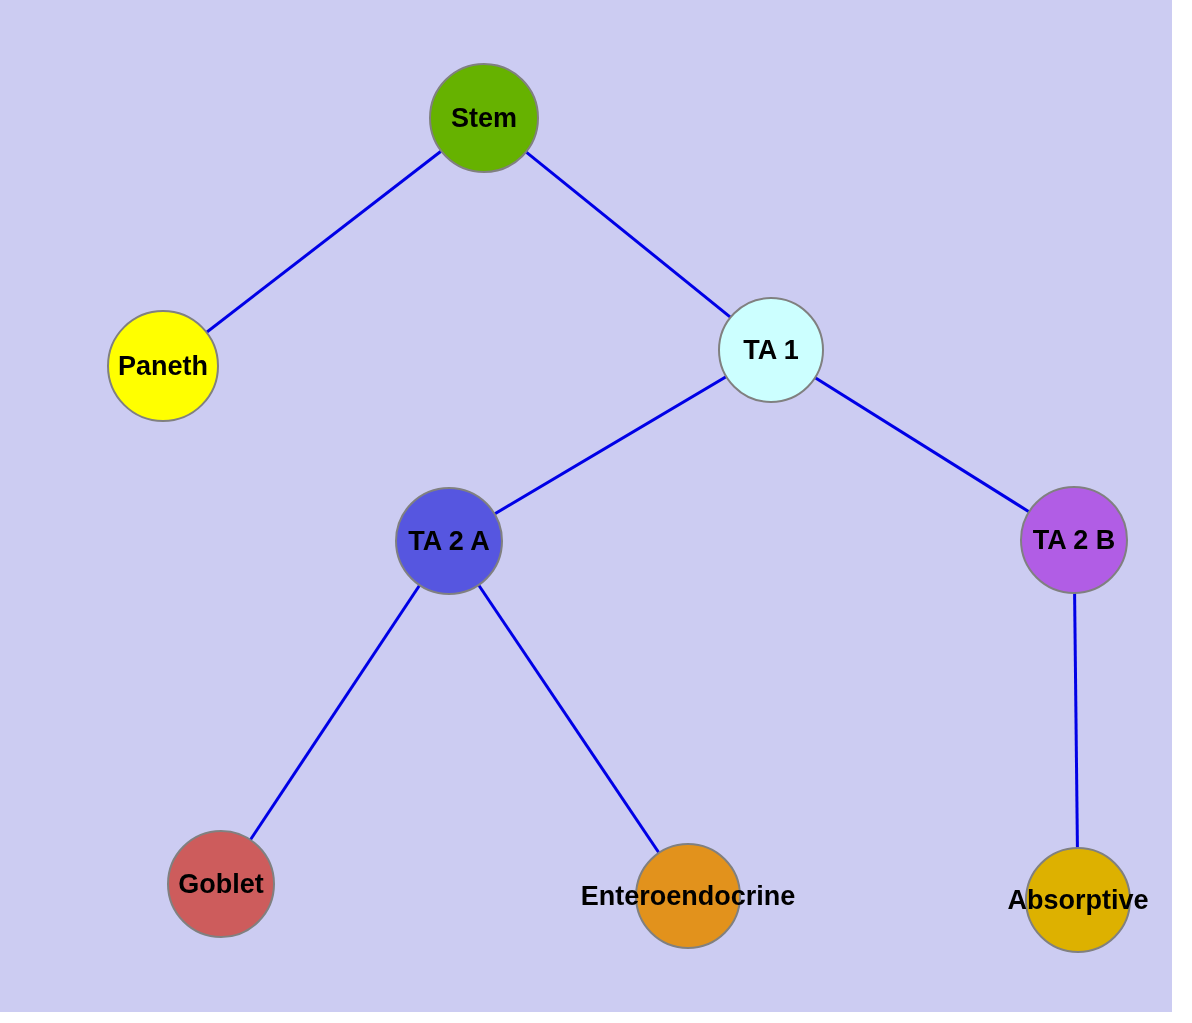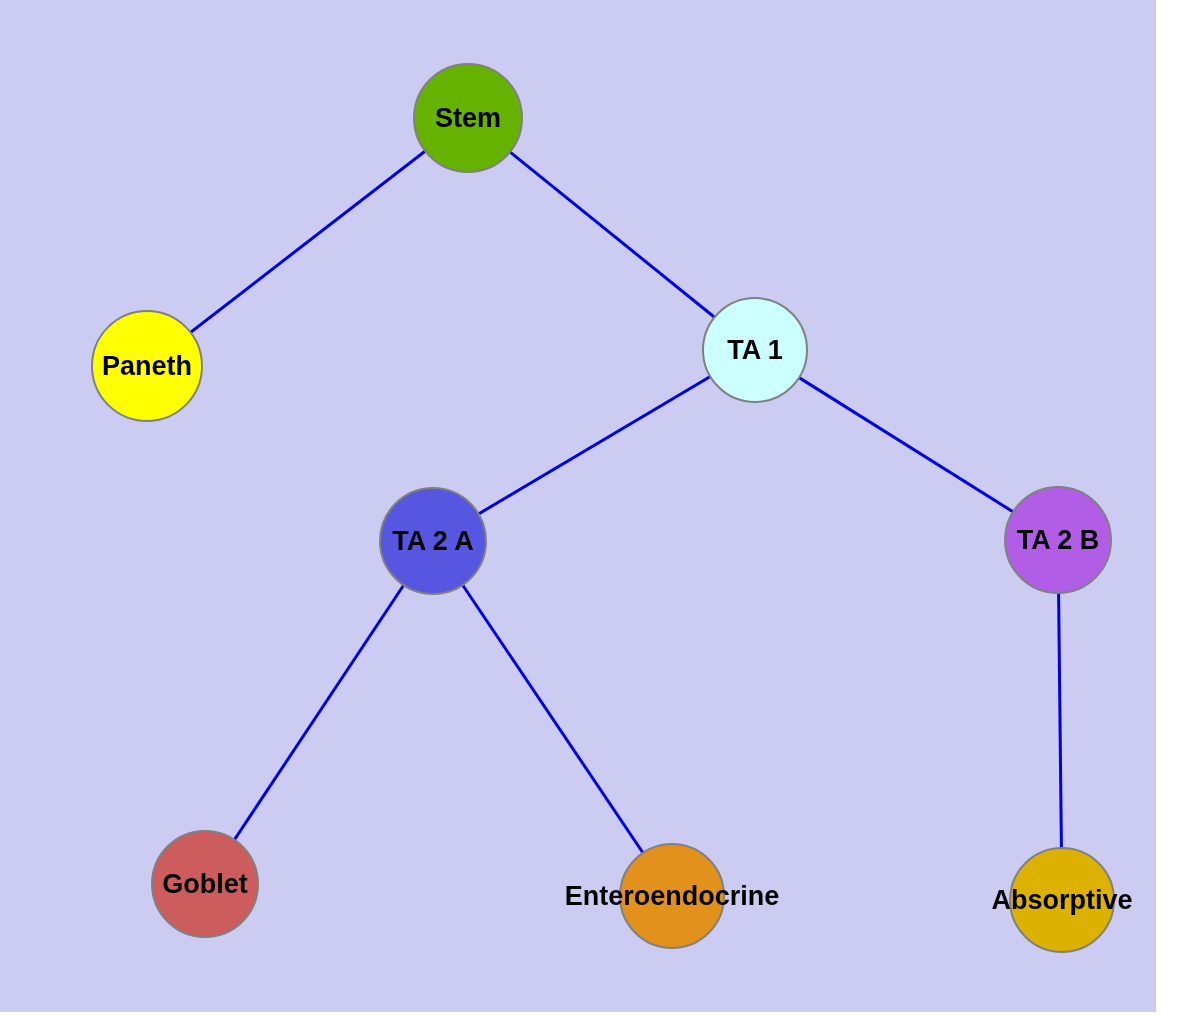--- a/index.html
+++ b/index.html
@@ -8,20 +8,21 @@
     background: #ffffff;
     width: 1192px;
     height: 1023px;
     overflow: hidden;
     font-family: "Liberation Sans", sans-serif;
   }
   .diagram-wrap {
     width: 1156px;
     height: 1012px;
     background: #ccccf2;
+    padding-left: 16px;
   }
   svg {
     display: block;
   }
   .node-label {
     font-family: "Liberation Sans", sans-serif;
     font-weight: bold;
     font-size: 27px;
     fill: #000000;
   }

